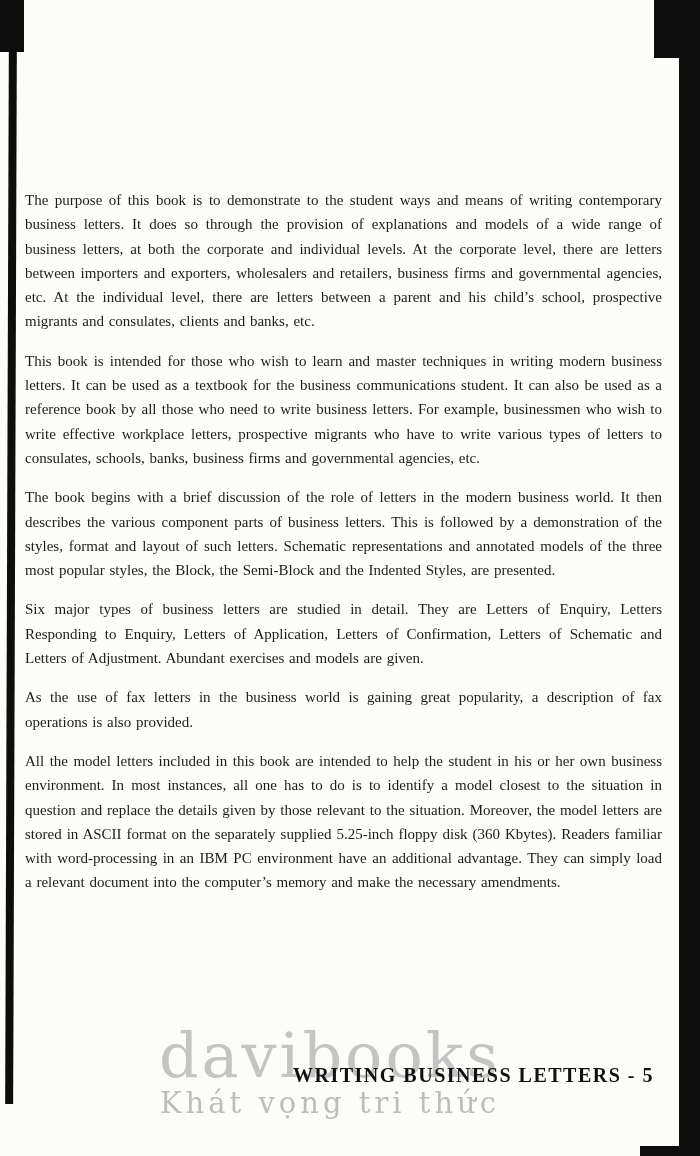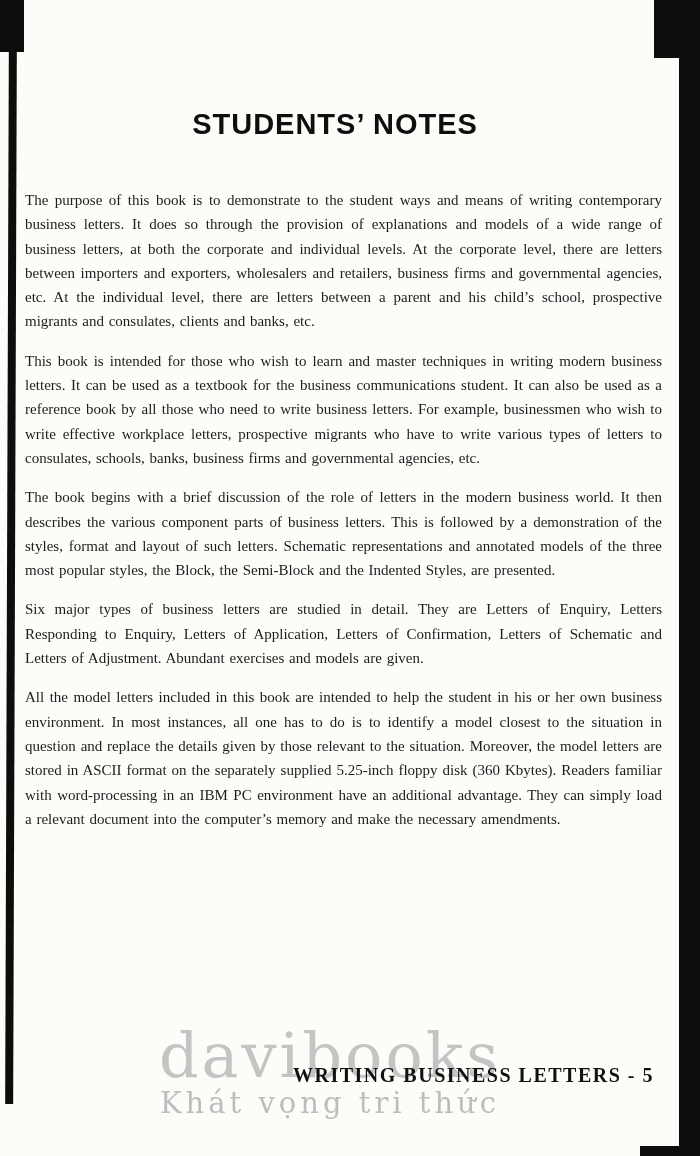--- a/index.html
+++ b/index.html
@@ -97,25 +97,25 @@
   <div class="edge edge-left"></div>
   <div class="edge edge-corner-tr"></div>
   <div class="edge edge-right"></div>
   <div class="edge edge-bottom-r"></div>
 
   <div class="watermark">
     <div class="wm-line1">davibooks</div>
     <div class="wm-line2">Khát vọng tri thức</div>
   </div>
 
-  <div class="page-title">STUDENTS’ NOTES</div>
 
   <div class="body-text">
     <p>The purpose of this book is to demonstrate to the student ways and means of writing contemporary business letters. It does so through the provision of explanations and models of a wide range of business letters, at both the corporate and individual levels. At the corporate level, there are letters between importers and exporters, wholesalers and retailers, business firms and governmental agencies, etc. At the individual level, there are letters between a parent and his child’s school, prospective migrants and consulates, clients and banks, etc.</p>
     <p>This book is intended for those who wish to learn and master techniques in writing modern business letters. It can be used as a textbook for the business communications student. It can also be used as a reference book by all those who need to write business letters. For example, businessmen who wish to write effective workplace letters, prospective migrants who have to write various types of letters to consulates, schools, banks, business firms and governmental agencies, etc.</p>
     <p>The book begins with a brief discussion of the role of letters in the modern business world. It then describes the various component parts of business letters. This is followed by a demonstration of the styles, format and layout of such letters. Schematic representations and annotated models of the three most popular styles, the Block, the Semi-Block and the Indented Styles, are presented.</p>
     <p>Six major types of business letters are studied in detail. They are Letters of Enquiry, Letters Responding to Enquiry, Letters of Application, Letters of Confirmation, Letters of Schematic and Letters of Adjustment. Abundant exercises and models are given.</p>
+    <p>As the use of fax letters in the business world is gaining great popularity, a description of fax operations is also provided.</p>
     <p>All the model letters included in this book are intended to help the student in his or her own business environment. In most instances, all one has to do is to identify a model closest to the situation in question and replace the details given by those relevant to the situation. Moreover, the model letters are stored in ASCII format on the separately supplied 5.25-inch floppy disk (360 Kbytes). Readers familiar with word-processing in an IBM PC environment have an additional advantage. They can simply load a relevant document into the computer’s memory and make the necessary amendments.</p>
   </div>
 
   <div class="footer-line">WRITING BUSINESS LETTERS - 5</div>
 
 </div>
 
 </body></html>

